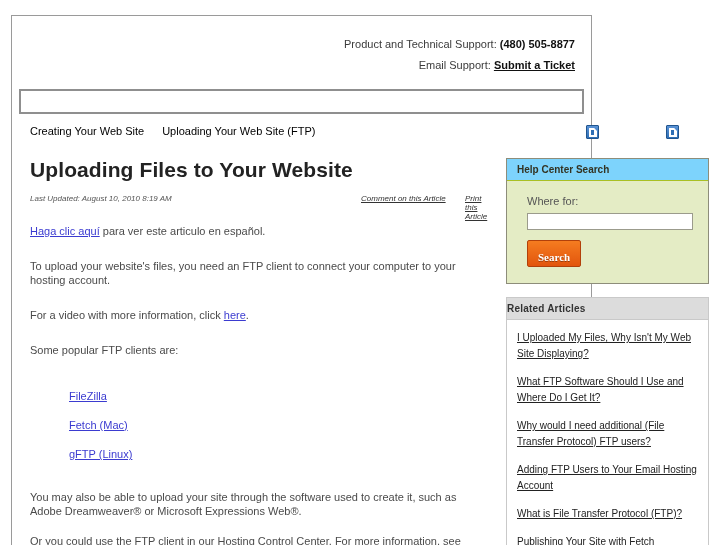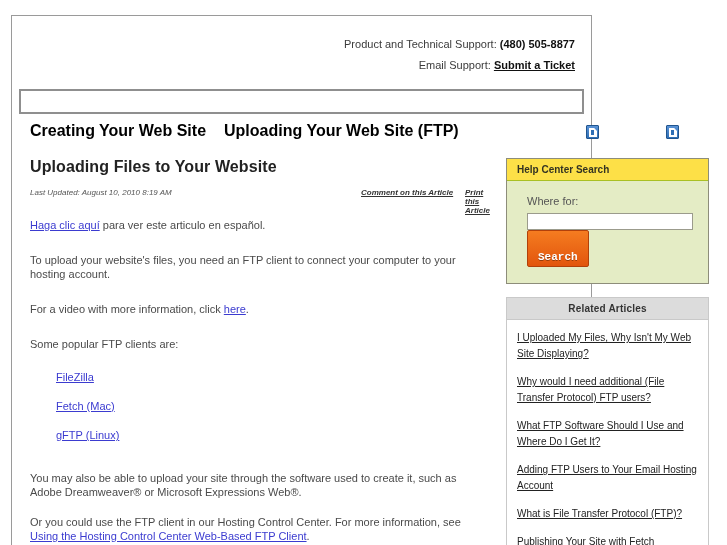--- a/index.html
+++ b/index.html
@@ -60,22 +60,22 @@
   
   #breadcrumb {
     position: relative;
     margin: 0 7px;
     height: 34px;
     line-height: 34px;
     padding-left: 11px;
     white-space: nowrap;
   }
   .crumb {
-    font-size: 16px;
-    font-weight: bold;
+    font-size: 11px;
+    font-weight: normal;
     color: #000000;
     cursor: pointer;
     margin-right: 18px;
   }
   .broken-img {
     position: absolute;
     top: 11px;
     width: 13px;
     height: 14px;
     background: linear-gradient(#5b93d6, #2f6fb5);
@@ -120,21 +120,21 @@
   #side-col {
     position: absolute;
     left: 487px;
     top: 0;
     width: 203px;
   }
 
   
   h1#article-title {
     margin: 0;
-    font-size: 16px;
+    font-size: 21px;
     font-weight: bold;
     color: #222222;
     letter-spacing: 0.1px;
   }
   #meta-row {
     position: relative;
     margin-top: 12px;
     height: 14px;
     font-size: 8px;
     color: #555555;
@@ -142,21 +142,21 @@
   }
   #last-updated { position: absolute; left: 0; top: 0; }
   .meta-link {
     position: absolute;
     top: 0;
     font-style: italic;
     font-size: 8px;
     color: #333333;
     text-decoration: underline;
     cursor: pointer;
-    font-weight: bold;
+    font-weight: normal;
     padding-left: 31px;
   }
   #comment-link { left: 300px; }
   #print-link { left: 404px; }
 
   p.body-text {
     margin: 0 0 0 0;
     padding: 0;
     font-size: 11px;
     line-height: 14px;
@@ -165,21 +165,21 @@
   .spacer-21 { height: 21px; }
   .spacer-16 { height: 16px; }
   .spacer-13 { height: 13px; }
 
   a.inline-link, .inline-link {
     color: #3b3bd0;
     text-decoration: underline;
     cursor: pointer;
   }
   #client-list {
-    margin: 4px;
+    margin: 17px;
     padding: 0;
     list-style: none;
   }
   #client-list li {
     margin: 0 0 17px 22px;
     font-size: 11px;
   }
   .client-link {
     color: #3b3bd0;
     text-decoration: underline;
@@ -187,21 +187,21 @@
     font-size: 11px;
   }
 
   
   #help-search-box {
     border: 1px solid #8d8d7a;
     background: #e4ecc5;
     box-sizing: border-box;
   }
   #help-search-header {
-    background: #fde047;
+    background: #7dd3fc;
     padding: 5px 10px;
     font-size: 10px;
     font-weight: bold;
     color: #333322;
     border-bottom: 1px solid #a9c024;
   }
   #help-search-body {
     padding: 14px 14px 16px 20px;
   }
   #search-for-label {
@@ -215,43 +215,43 @@
     border: 1px solid #9b9b8c;
     background: #ffffff;
     box-sizing: border-box;
     font-family: "Liberation Sans", sans-serif;
     font-size: 11px;
     padding: 1px 3px;
     color: #333333;
     display: block;
   }
   #search-button {
+    margin-top: 10px;
     background: linear-gradient(#f57c20, #e2550d);
     border: 1px solid #b2400a;
     border-radius: 2px;
     color: #ffffff;
-    font-family: Liberation Mono, monospace;
-    font-size: 11px;
-    font-weight: bold;
-    padding: 20px 10px 3px 10px;
+    font-family: Liberation Serif, serif;
+    font-size: 11px;
+    font-weight: bold;
+    padding: 10px 10px 3px 10px;
     cursor: pointer;
     text-shadow: 0 1px 0 rgba(0,0,0,0.35);
   }
 
   
   #related-box {
     margin-top: 13px;
     border: 1px solid #c9c9c9;
     background: #ffffff;
     box-sizing: border-box;
   }
   #related-header {
     background: #dcdcdc;
     padding: 5px 0;
-    text-align: center;
     font-size: 10px;
     font-weight: bold;
     color: #333333;
     border-bottom: 1px solid #c9c9c9;
     letter-spacing: 0.2px;
   }
   #related-list {
     margin: 0;
     padding: 10px 10px 12px 10px;
     list-style: none;
@@ -343,22 +343,22 @@
           <div id="search-for-label">Where for:</div>
           <input id="search-input" type="text" placeholder="" style="">
           <button id="search-button">Search</button>
         </div>
       </div>
 
       <div id="related-box">
         <div id="related-header">Related Articles</div>
         <ul id="related-list">
           <li><span class="related-link">I Uploaded My Files, Why Isn't My Web Site Displaying?</span></li>
+          <li><span class="related-link">What FTP Software Should I Use and Where Do I Get It?</span></li>
           <li><span class="related-link">Why would I need additional (File Transfer Protocol) FTP users?</span></li>
-          <li><span class="related-link">What FTP Software Should I Use and Where Do I Get It?</span></li>
           <li><span class="related-link">Adding FTP Users to Your Email Hosting Account</span></li>
           <li><span class="related-link">What is File Transfer Protocol (FTP)?</span></li>
           <li><span class="related-link">Publishing Your Site with Fetch</span></li>
           <li><span class="related-link">Using FileZilla to Upload Your Site</span></li>
         </ul>
       </div>
 
     </div>
 
   </div>

